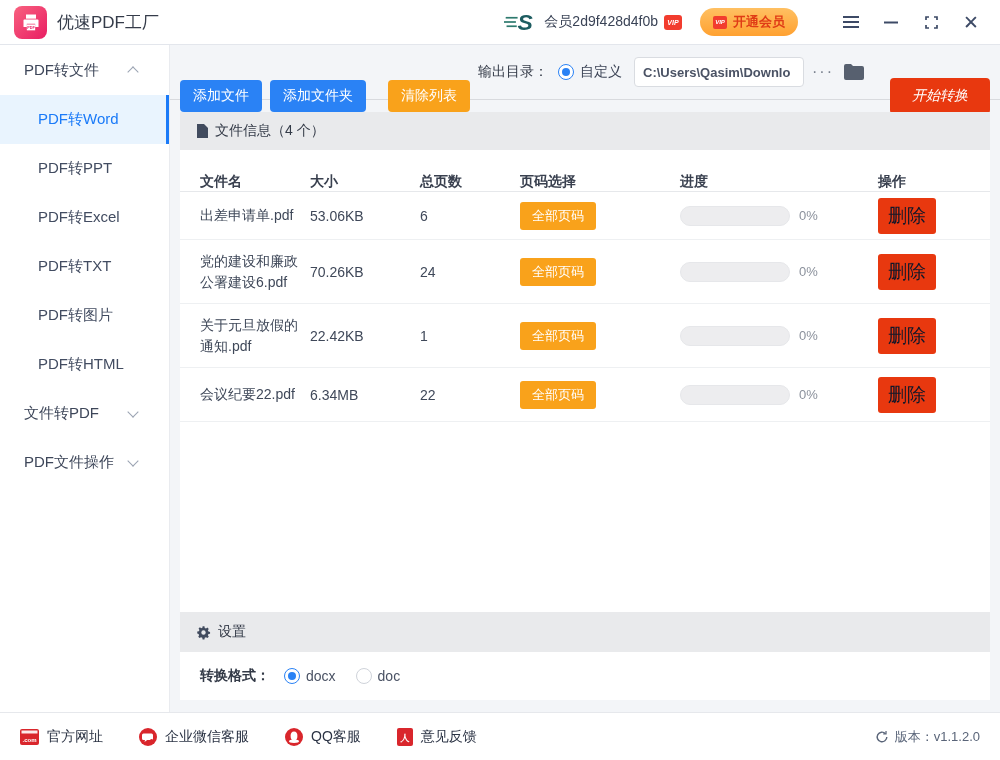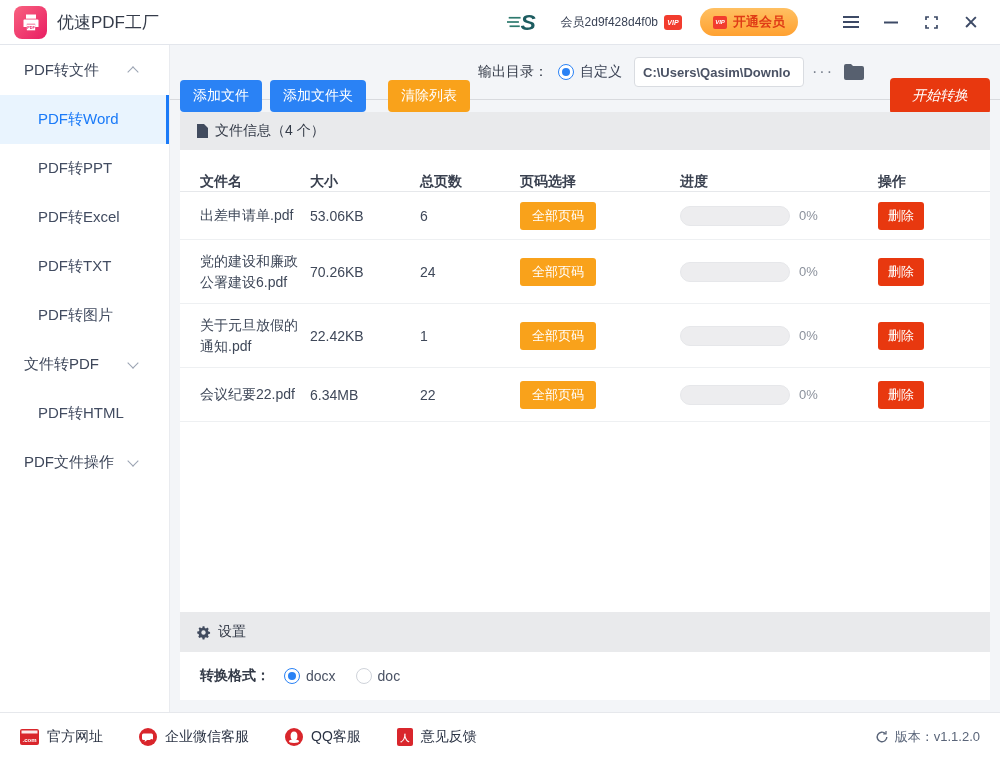--- a/index.html
+++ b/index.html
@@ -5,21 +5,21 @@
   * { margin:0; padding:0; box-sizing:border-box; }
   html,body { width:1000px; height:760px; overflow:hidden; }
   body { font-family:"Liberation Sans","DejaVu Sans",sans-serif; background:#fff; color:#3a4254; }
   .app { display:flex; flex-direction:column; width:1000px; height:760px; }
 
   
   .titlebar { height:45px; display:flex; align-items:center; padding:0 16px 0 14px; background:#fff; border-bottom:1px solid #e3e6ec; flex:0 0 auto; }
   .logo { width:33px; height:33px; border-radius:8px; background:linear-gradient(135deg,#f8617f,#e91e63); display:flex; align-items:center; justify-content:center; }
   .app-title { margin-left:10px; font-size:17px; color:#353c4a; font-weight:500; }
   .tb-right { margin-left:auto; display:flex; align-items:center; }
-  .member-name { font-size:12px; color:#3a4356; margin:0 6px 0 20px; }
+  .member-name { font-size:14px; color:#3a4356; margin:0 6px 0 6px; }
   .vip-badge { width:18px; height:15px; background:#f23c2e; border-radius:3px; color:#fff; font-size:7px; font-weight:bold; font-style:italic; display:flex; align-items:center; justify-content:center; }
   .open-vip { margin-left:18px; height:28px; border-radius:14px; background:linear-gradient(180deg,#ffc062,#ffa131); display:flex; align-items:center; padding:0 13px; cursor:pointer; }
   .open-vip .mini-vip { width:14px; height:13px; background:#f23c2e; border-radius:2px; color:#fff; font-size:6px; font-weight:bold; font-style:italic; display:flex; align-items:center; justify-content:center; margin-right:6px; }
   .open-vip .ov-label { font-size:13px; font-weight:600; color:#e03c16; }
   .winctl { display:flex; align-items:center; margin-left:26px; }
   .winctl > div { width:26px; height:26px; display:flex; align-items:center; justify-content:center; margin-left:14px; cursor:pointer; color:#3d4a66; }
   .close-x { font-size:19px; line-height:1; color:#3d4a66; }
 
   
   .body { flex:1; display:flex; min-height:0; }
@@ -57,21 +57,21 @@
 
   .thead { height:42px; background:#fff; display:flex; align-items:flex-end; padding-left:20px; border-bottom:1px solid #e6e8eb; font-weight:bold; font-size:14px; color:#39404f; flex:0 0 auto; }
   .col-name{width:110px;} .col-size{width:110px;} .col-pages{width:100px;} .col-select{width:160px;} .col-progress{width:198px;} .col-action{flex:1;}
   .trow { background:#fff; display:flex; align-items:center; padding-left:20px; border-bottom:1px solid #eef0f2; font-size:14px; color:#3f4859; flex:0 0 auto; }
   .fname { line-height:21px; word-break:break-all; padding-right:8px; }
   .pill-btn { display:inline-block; background:#f9a21b; color:#fff; font-size:13px; padding:5px 12px; border-radius:3px; border:none; cursor:pointer; font-family:inherit; }
   .prog-wrap { display:flex; align-items:center; }
   .prog-track { width:110px; height:20px; border-radius:10px; background:#ededef; border:1px solid #e6e7ea; overflow:hidden; }
   .prog-fill { height:100%; width:0%; background:#2a82f5; }
   .prog-label { font-size:13px; color:#8b919c; margin-left:9px; }
-  .del-btn { background:#e8380f; color:#ffffff; font-size:13px; padding:5px 10px; border-radius:3px; border:none; cursor:pointer; font-family:inherit; }
+  .del-btn { background:#e8380f; color:#0f172a; font-size:19px; padding:5px 10px; border-radius:3px; border:none; cursor:pointer; font-family:inherit; }
   .table-filler { flex:1; background:#fff; }
 
   .settings-bar { height:40px; background:#e9eaec; display:flex; align-items:center; padding:0 16px; font-size:14px; color:#333a47; flex:0 0 auto; }
   .settings-bar .sb-text { margin-left:7px; }
   .settings-row { height:48px; background:#fff; display:flex; align-items:center; padding-left:20px; flex:0 0 auto; }
   .fmt-label { font-size:14px; font-weight:bold; color:#333a47; margin-right:14px; }
   .fmt-opt { display:flex; align-items:center; margin-right:20px; cursor:pointer; }
   .fmt-opt .radio-label { color:#4a5264; }
   .bottom-gap { height:12px; background:#f3f5f8; flex:0 0 auto; }
 
@@ -155,26 +155,26 @@
       </div>
       <div class="side-item side-sub">
         <span>PDF转Excel</span>
       </div>
       <div class="side-item side-sub">
         <span>PDF转TXT</span>
       </div>
       <div class="side-item side-sub">
         <span>PDF转图片</span>
       </div>
+      <div class="side-item side-sub">
+        <span>PDF转HTML</span>
+      </div>
       <div class="side-item side-group">
         <span>文件转PDF</span>
         <span class="chev down"></span>
-      </div>
-      <div class="side-item side-sub">
-        <span>PDF转HTML</span>
       </div>
       <div class="side-item side-group">
         <span>PDF文件操作</span>
         <span class="chev down"></span>
       </div>
     </div>
 
     <div class="main">
 
       <div class="toolbar">

